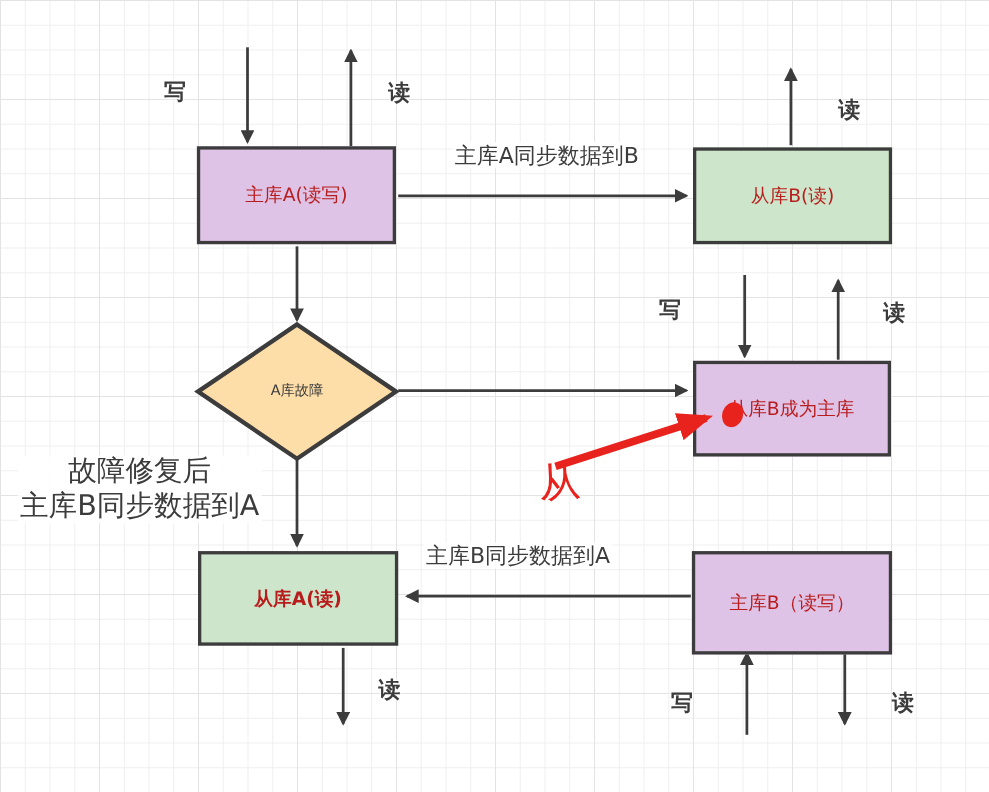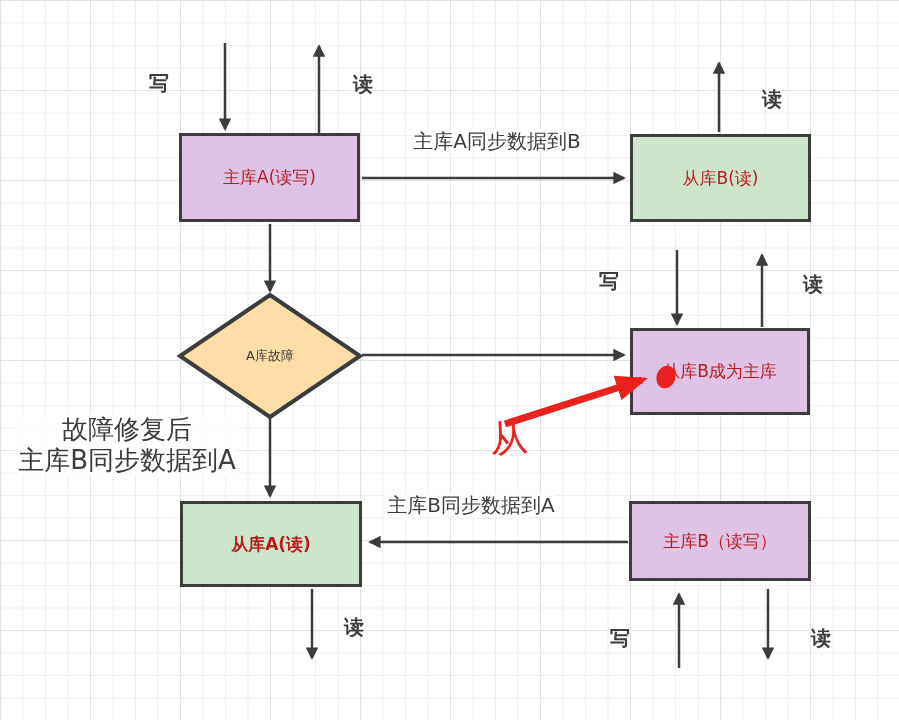--- a/index.html
+++ b/index.html
@@ -84,21 +84,21 @@
   <div class="lbl" id="diamond-label" style="left:270px;top:356px;font-size:13px;">A库故障</div>
 
   <div class="node purple" style="left:630px;top:328px;width:180px;height:87px;">
     <span>从库B成为主库</span>
   </div>
 
   <div class="node green bold" style="left:180px;top:501px;width:182px;height:86px;">
     <span>从库A(读)</span>
   </div>
 
-  <div class="node purple" style="left:629px;top:501px;width:182px;height:80px;">
+  <div class="node purple" style="left:629px;top:501px;width:182px;height:94px;">
     <span>主库B（读写）</span>
   </div>
 
   <div class="lbl edge-lbl" style="left:497px;top:141px;">主库A同步数据到B</div>
   <div class="lbl edge-lbl" style="left:471px;top:505px;">主库B同步数据到A</div>
 
   <div class="lbl port" style="left:159px;top:83px;">写</div>
   <div class="lbl port" style="left:363px;top:84px;">读</div>
   <div class="lbl port" style="left:772px;top:99px;">读</div>
   <div class="lbl port" style="left:609px;top:281px;">写</div>

